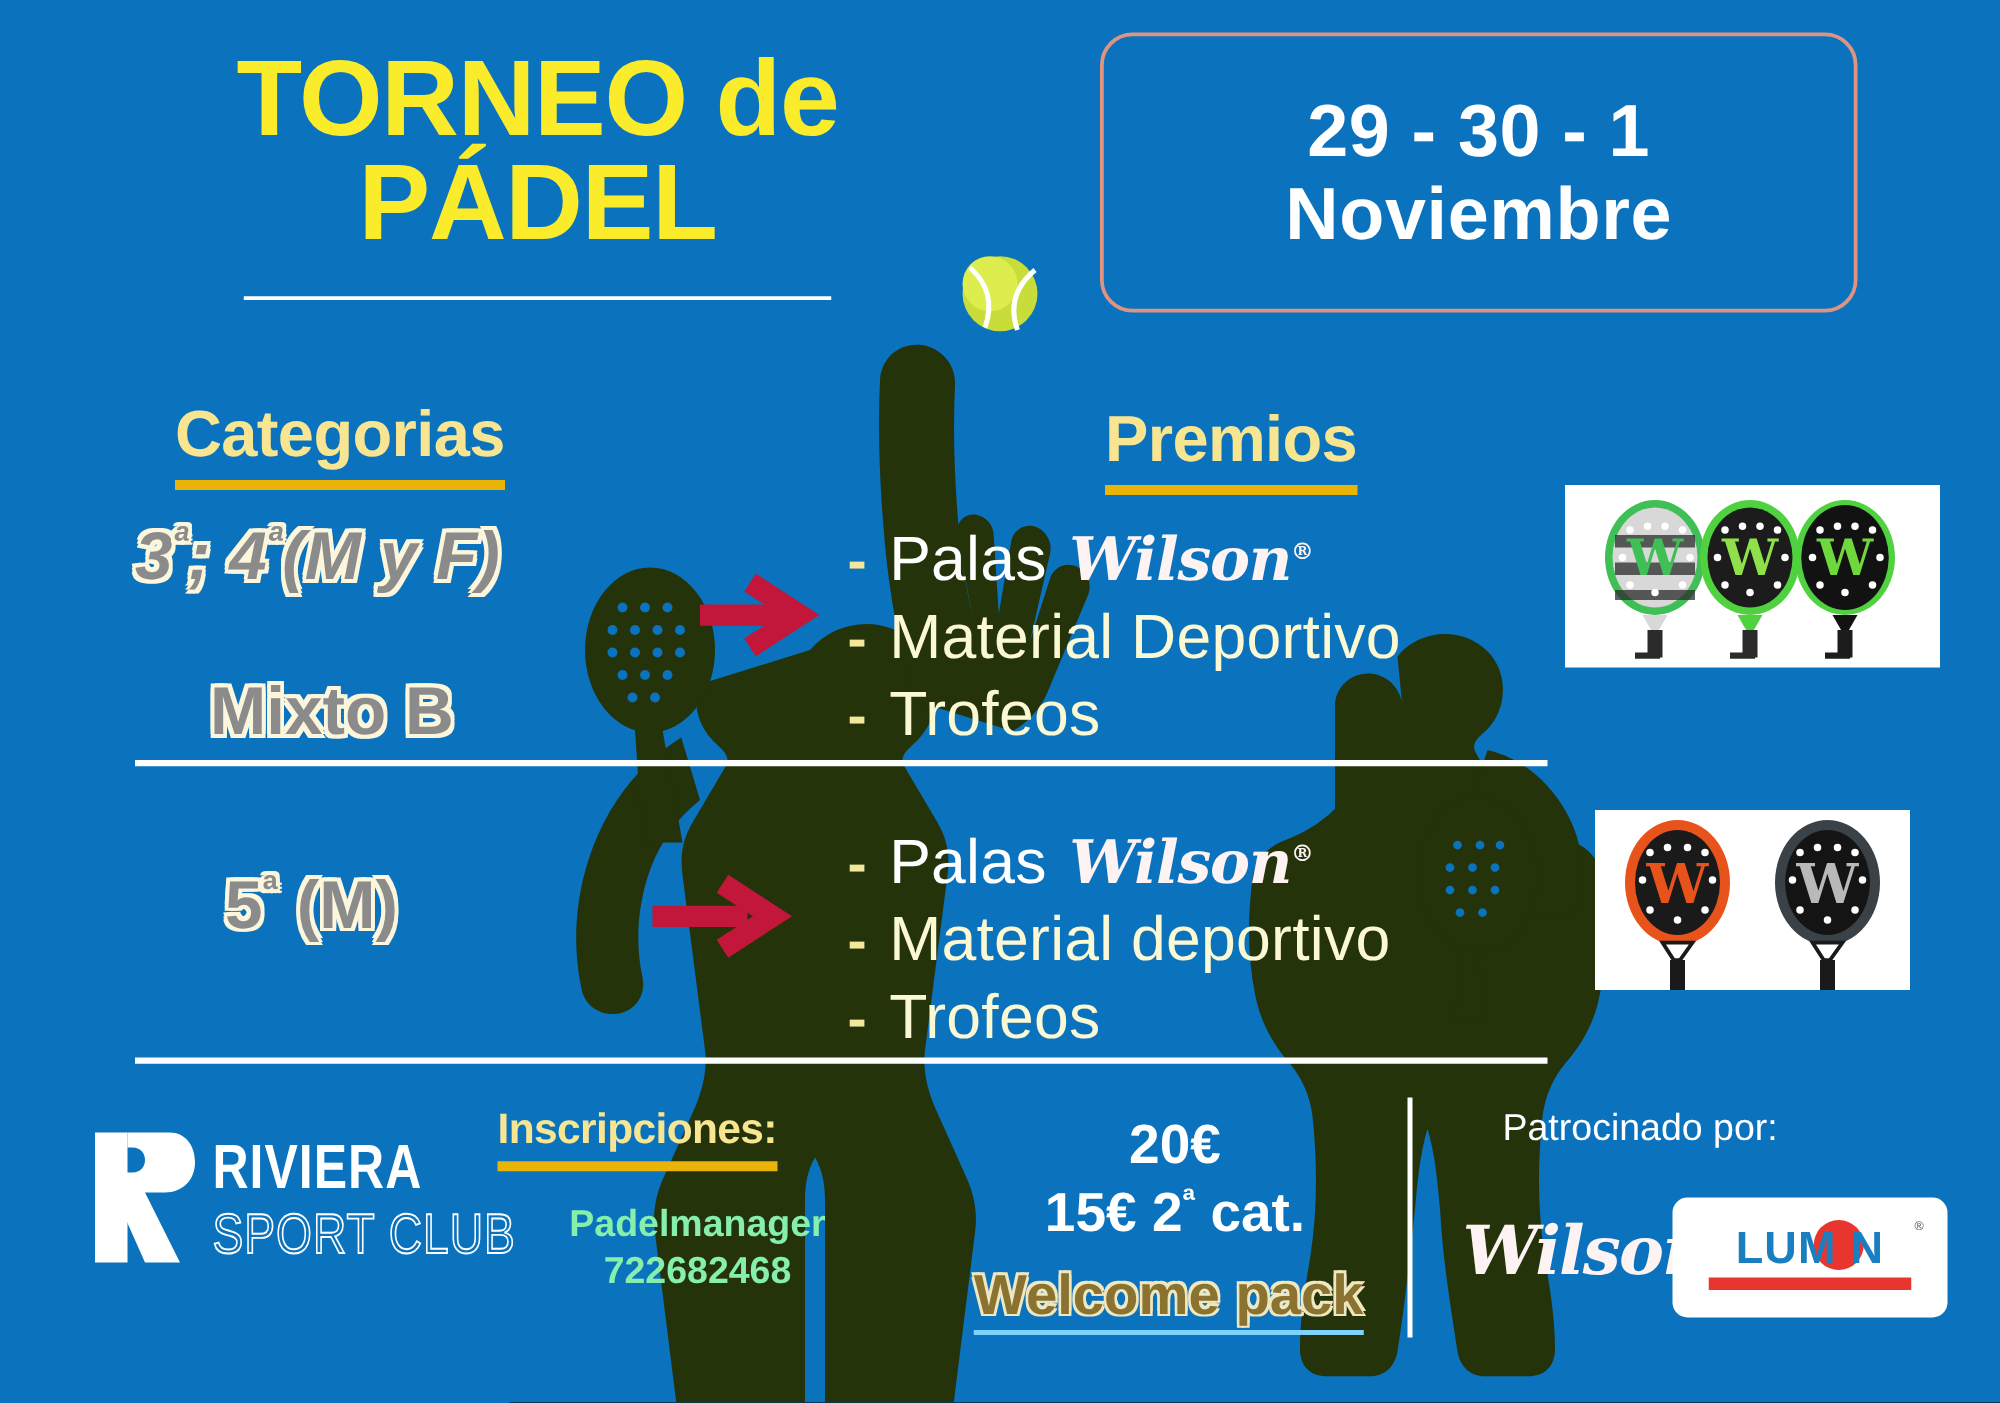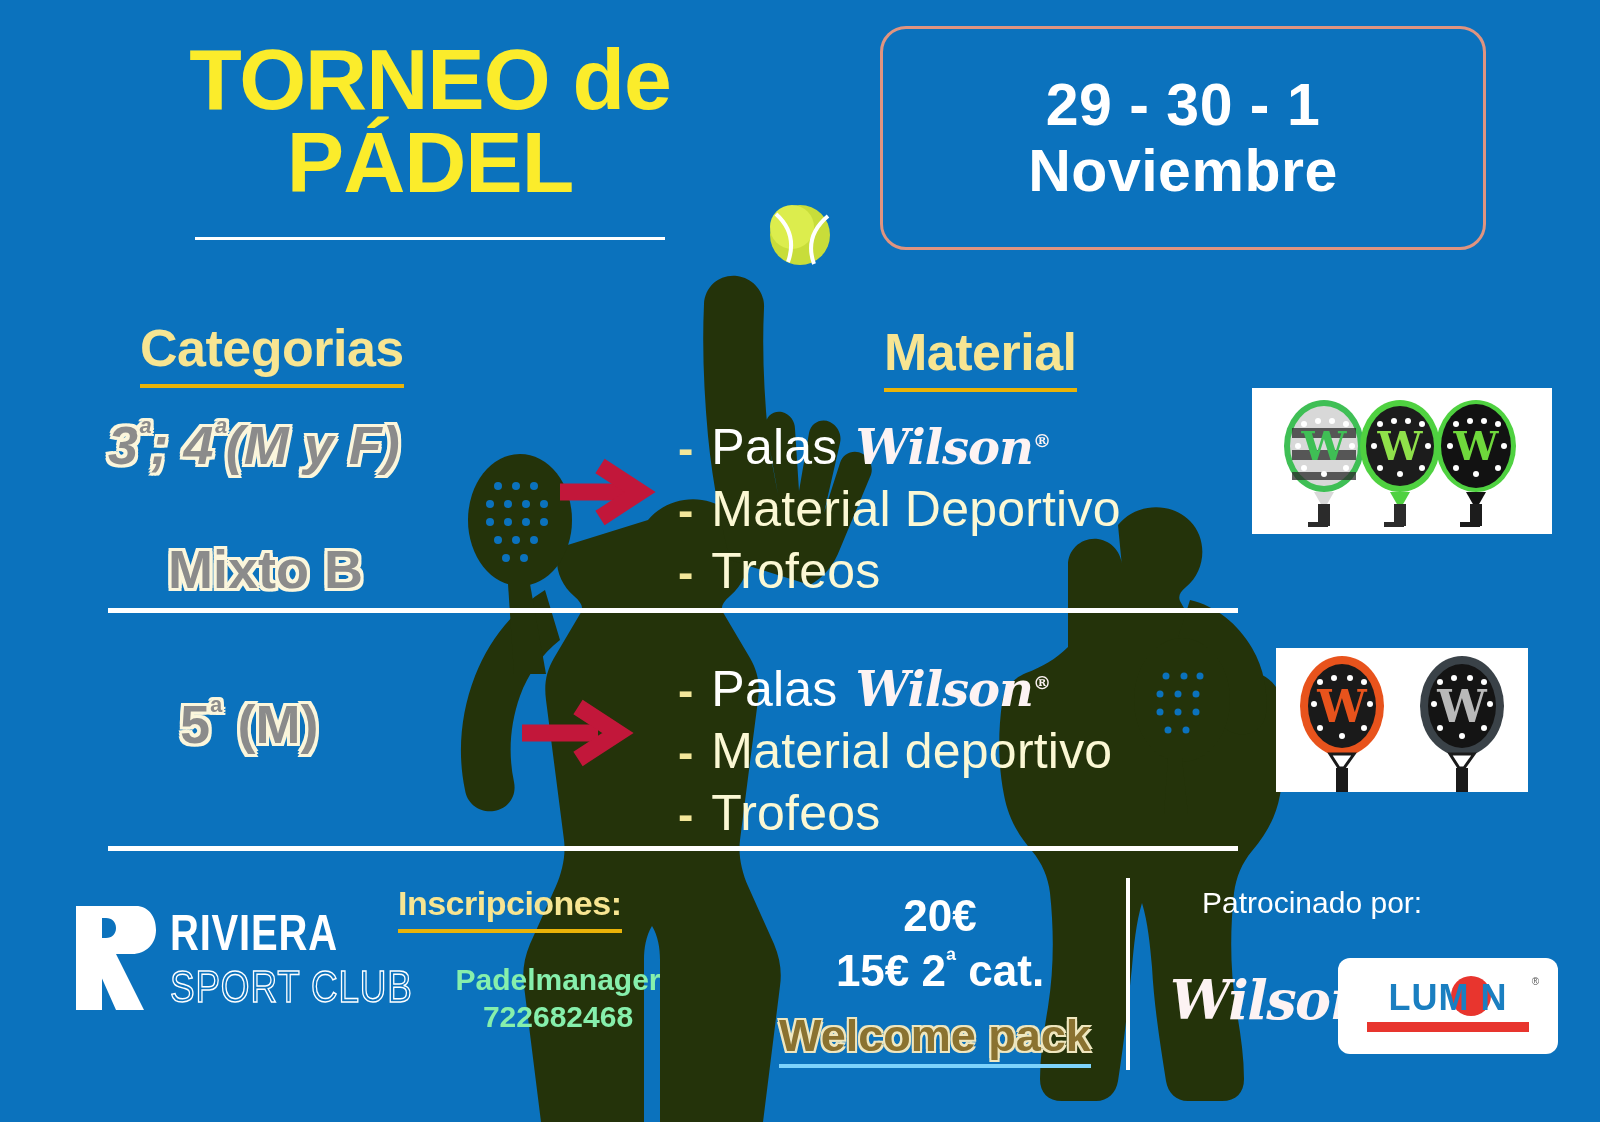--- a/index.html
+++ b/index.html
@@ -34,21 +34,21 @@
     display:flex;flex-direction:column;align-items:center;justify-content:center;
     z-index:5;
   }
   #date-box div{
     color:#ffffff;font-size:59px;font-weight:700;line-height:1.12;letter-spacing:.5px;
   }
 
   
   .sec-head{
     color:#f7e592;font-weight:700;font-size:52px;letter-spacing:-.5px;
-    display:inline-block;padding-bottom:6px;border-bottom:4px solid #eab308;
+    display:inline-block;padding-bottom:6px;border-bottom:8px solid #eab308;
     z-index:6;
   }
 
   
   .cat{
     color:#8b8b8b;font-size:54px;font-weight:700;z-index:6;white-space:nowrap;
     text-shadow:
       -3px -3px 0 #fbf6dc,  3px -3px 0 #fbf6dc,
       -3px  3px 0 #fbf6dc,  3px  3px 0 #fbf6dc,
        0   -3px 0 #fbf6dc,  0    3px 0 #fbf6dc,
@@ -221,21 +221,21 @@
   <div class="abs nosel cat" style="left:108px;top:414px;font-style:italic;">
     <span>3<sup>ª</sup>; 4<sup>ª</sup>(M y F)</span>
   </div>
   <div class="abs nosel cat" style="left:168px;top:538px;">
     <span>Mixto B</span>
   </div>
   <div class="abs nosel cat" style="left:180px;top:693px;">
     <span>5<sup>ª</sup> (M)</span>
   </div>
 
-  <div class="abs nosel sec-head" style="left:884px;top:322px;">Material</div>
+  <div class="abs nosel sec-head" style="left:884px;top:322px;">Premios</div>
 
   <div class="abs nosel prize-list" style="left:678px;top:418px;">
     <div class="prize-row">
       <span class="dash">-</span>
       <span class="prize-txt white">Palas </span>
       <span class="wilson-word"><span>Wilson</span><span class="reg">®</span></span>
     </div>
     <div class="prize-row">
       <span class="dash">-</span>
       <span class="prize-txt">Material Deportivo</span>

